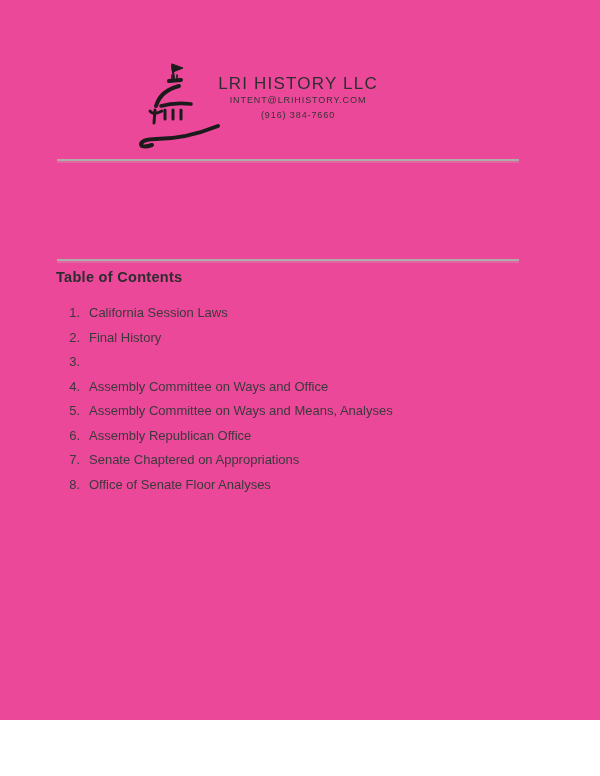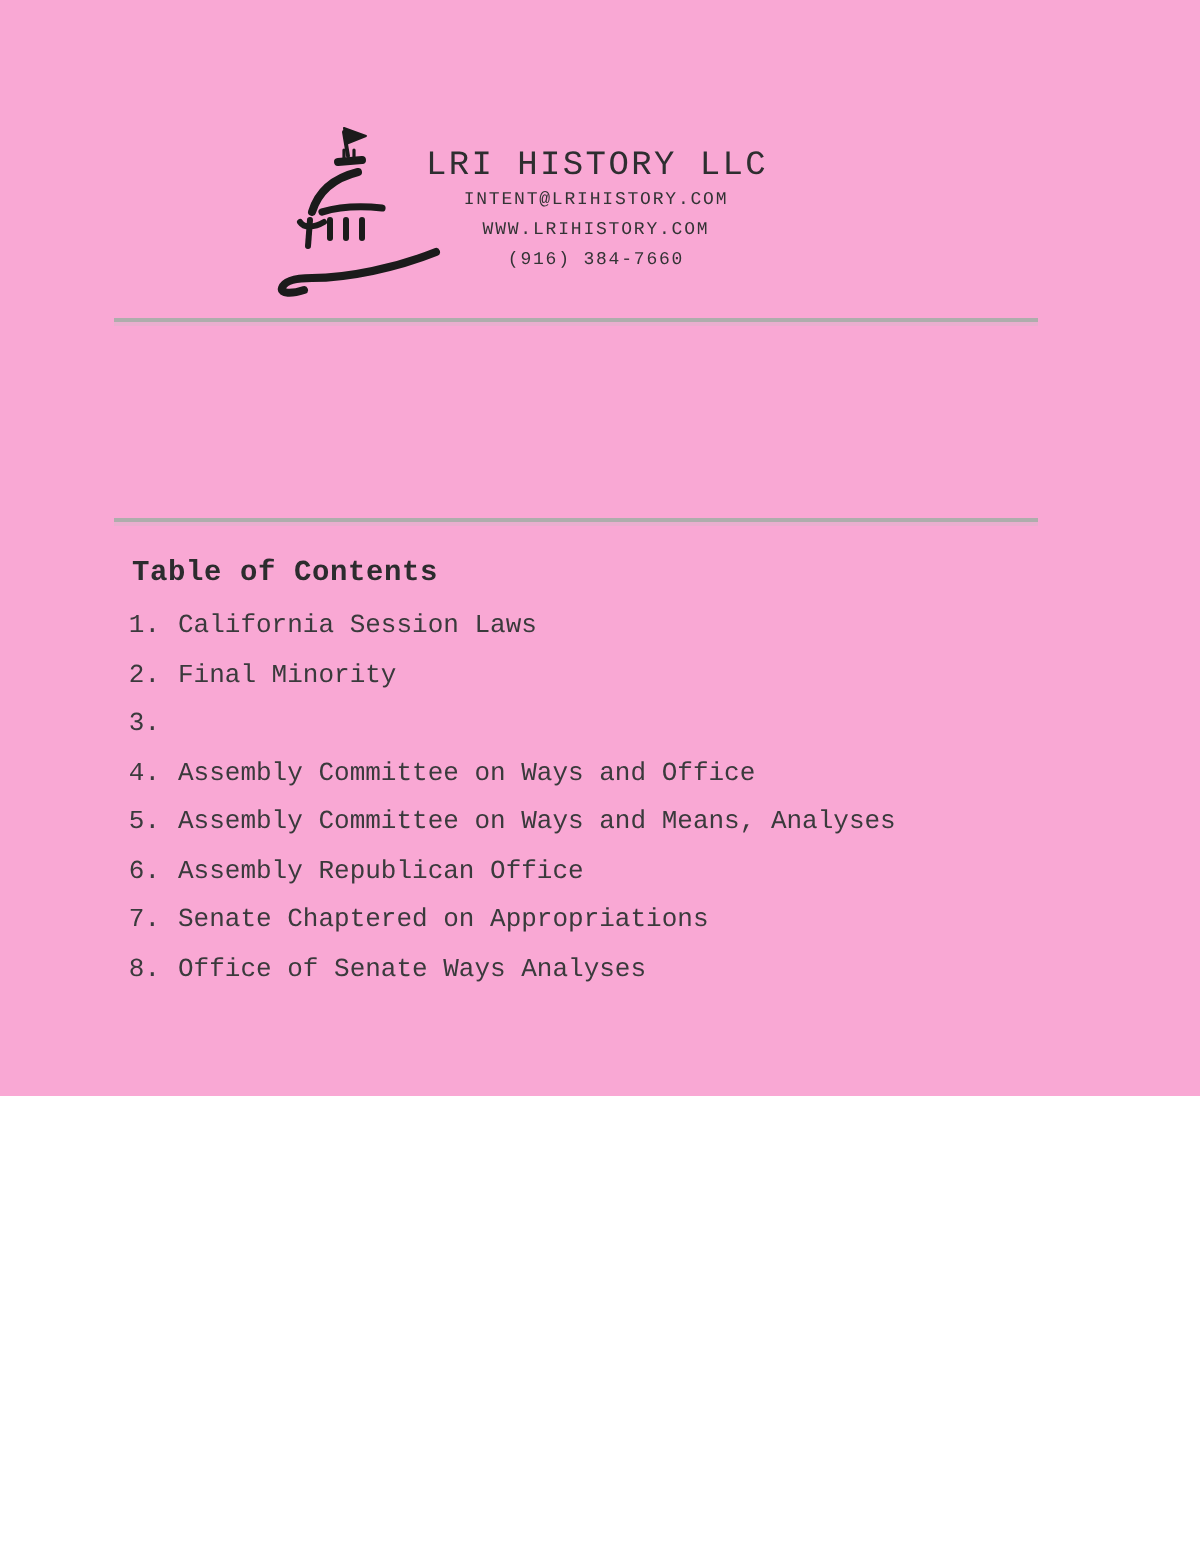--- a/index.html
+++ b/index.html
@@ -3,24 +3,24 @@
 <meta charset="utf-8">
 <style>
   html, body {
     margin: 0;
     padding: 0;
     background: #ffffff;
   }
   .page {
     position: relative;
     width: 600px;
-    height: 548px;
-    background: #f9a8d4;
+    height: 720px;
+    background: #ec4899;
     overflow: hidden;
-    font-family: Liberation Mono, monospace;
+    font-family: Liberation Sans, sans-serif;
     color: #39393b;
   }
 
   
   .logo {
     position: absolute;
     left: 136px;
     top: 60px;
     width: 86px;
     height: 92px;
@@ -74,21 +74,21 @@
     letter-spacing: 0.7px;
     color: #3e3e44;
   }
   .title-block div { white-space: pre; }
 
   
   .toc-heading {
     position: absolute;
     left: 56px;
     top: 269px;
-    margin: 10px;
+    margin: 0;
     font-size: 14.5px;
     font-weight: bold;
     letter-spacing: 0.3px;
     color: #2c2c2e;
   }
   .toc-list {
     position: absolute;
     left: 0;
     top: 304px;
     margin: 0;
@@ -136,39 +136,38 @@
     <path d="M29,50 L29,59" stroke-width="3"></path>
     <path d="M37,50 L37,59" stroke-width="3"></path>
     <path d="M45,50 L45,59" stroke-width="3"></path>
 
     <path d="M82,66 C62,74 38,79 20,79 C10,79 6,81 5,84 C4,87 10,87 16,85" stroke-width="4"></path>
   </svg>
 
   <div class="header-text">
     <div class="company">LRI HISTORY LLC</div>
     <div class="contact">INTENT@LRIHISTORY.COM</div>
-    <div class="contact">WWW.LRIHISTORY.COM</div>
     <div class="contact">(916) 384-7660</div>
   </div>
 
   <hr class="rule rule-top">
 
 
   <hr class="rule rule-bottom">
 
   <h2 class="toc-heading">Table of Contents</h2>
   <ol class="toc-list">
     <li class="toc-item">
       <span class="num">1.</span>
       <span class="label">California Session Laws</span>
     </li>
 
     <li class="toc-item">
       <span class="num">2.</span>
-      <span class="label">Final Minority</span>
+      <span class="label">Final History</span>
     </li>
 
     <li class="toc-item">
       <span class="num">3.</span>
     </li>
 
     <li class="toc-item">
       <span class="num">4.</span>
       <span class="label">Assembly Committee on Ways and Office</span>
     </li>
@@ -183,17 +182,17 @@
       <span class="label">Assembly Republican Office</span>
     </li>
 
     <li class="toc-item">
       <span class="num">7.</span>
       <span class="label">Senate Chaptered on Appropriations</span>
     </li>
 
     <li class="toc-item">
       <span class="num">8.</span>
-      <span class="label">Office of Senate Ways Analyses</span>
+      <span class="label">Office of Senate Floor Analyses</span>
     </li>
   </ol>
 
 </div>
 
 </body></html>

